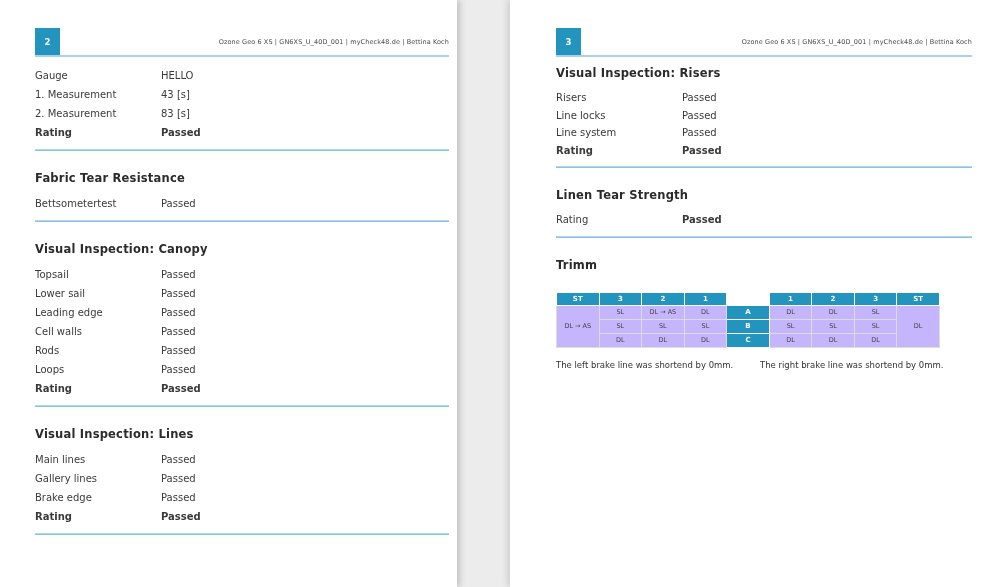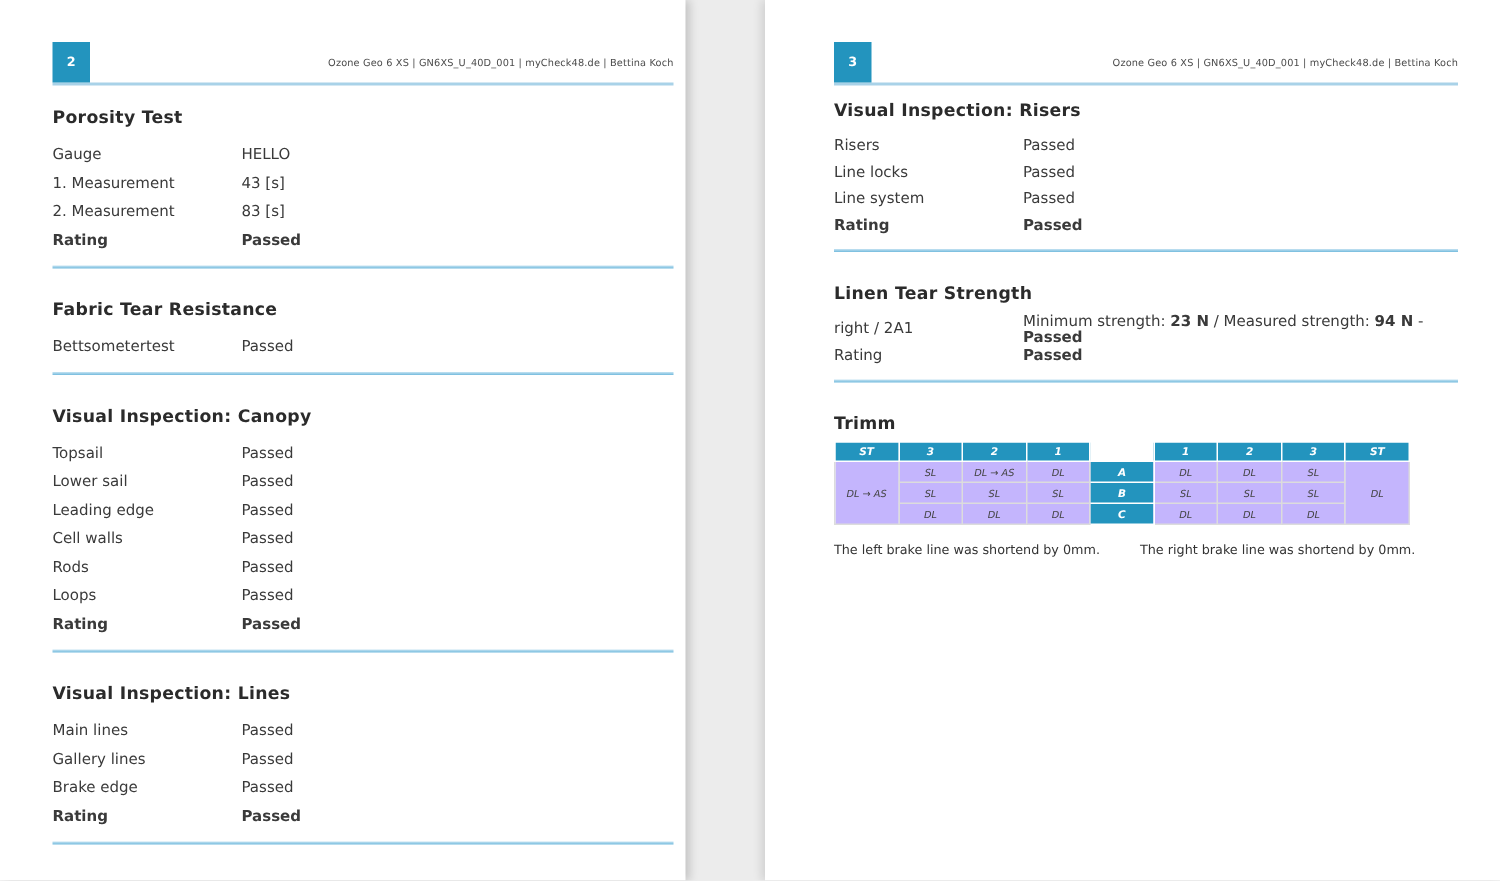--- a/index.html
+++ b/index.html
@@ -43,22 +43,22 @@
   .row .val { }
   .row.bold .lbl, .row.bold .val { font-weight:bold; }
   .row .b { font-weight:bold; }
   .sep {
     height:2px; margin-top:7px; border:0;
     background:linear-gradient(180deg,#c6e3f2,#72badd);
   }
 
   .trimm-note { margin-top:15px; font-size:6.5px; color:#444; }
   table.trimm {
-    margin-top:5px; border-collapse:collapse; width:384px; table-layout:fixed;
-    font-size:6.5px; color:#444;font-style:italic;
+    margin-top:20px; border-collapse:collapse; width:384px; table-layout:fixed;
+    font-size:6.5px; color:#444;
   }
   table.trimm th {
     background:var(--accent,#2394be); color:#fff; font-size:7px; font-weight:bold;
     height:13px; text-align:center; border:1px solid #ffffff;
   }
   table.trimm th.empty { background:#ffffff; border:1px solid #ffffff; }
   table.trimm td {
     height:14px; text-align:center; border:1px solid #dcdcdc; background:#c4b5fd;
   }
   table.trimm td.abc {
@@ -73,21 +73,20 @@
 </head>
 <body>
 
 <div class="page page-left">
   <div class="phead">
     <div class="pagenum">2</div>
     <div class="pmeta">Ozone Geo 6 XS | GN6XS_U_40D_001 | myCheck48.de | Bettina Koch</div>
   </div>
 
   <div>
-    <h3 class="sec-title first">Porosity Test</h3>
     <div class="rows">
       <div class="row">
         <span class="lbl">Gauge</span>
         <span class="val">HELLO</span>
       </div>
       <div class="row">
         <span class="lbl">1. Measurement</span>
         <span class="val">43 [s]</span>
       </div>
       <div class="row">
@@ -197,24 +196,20 @@
         <span class="lbl">Rating</span>
         <span class="val">Passed</span>
       </div>
     </div>
     <div class="sep"></div>
   </div>
 
   <div>
     <h3 class="sec-title">Linen Tear Strength</h3>
     <div class="rows">
-      <div class="row">
-        <span class="lbl">right / 2A1</span>
-        <span class="val"><span>Minimum strength: </span><span class="b">23 N</span><span> / Measured strength: </span><span class="b">94 N</span><span> - </span><span class="b">Passed</span></span>
-      </div>
       <div class="row">
         <span class="lbl">Rating</span>
         <span class="val b">Passed</span>
       </div>
     </div>
     <div class="sep"></div>
   </div>
 
   <div>
     <h3 class="sec-title">Trimm</h3>

